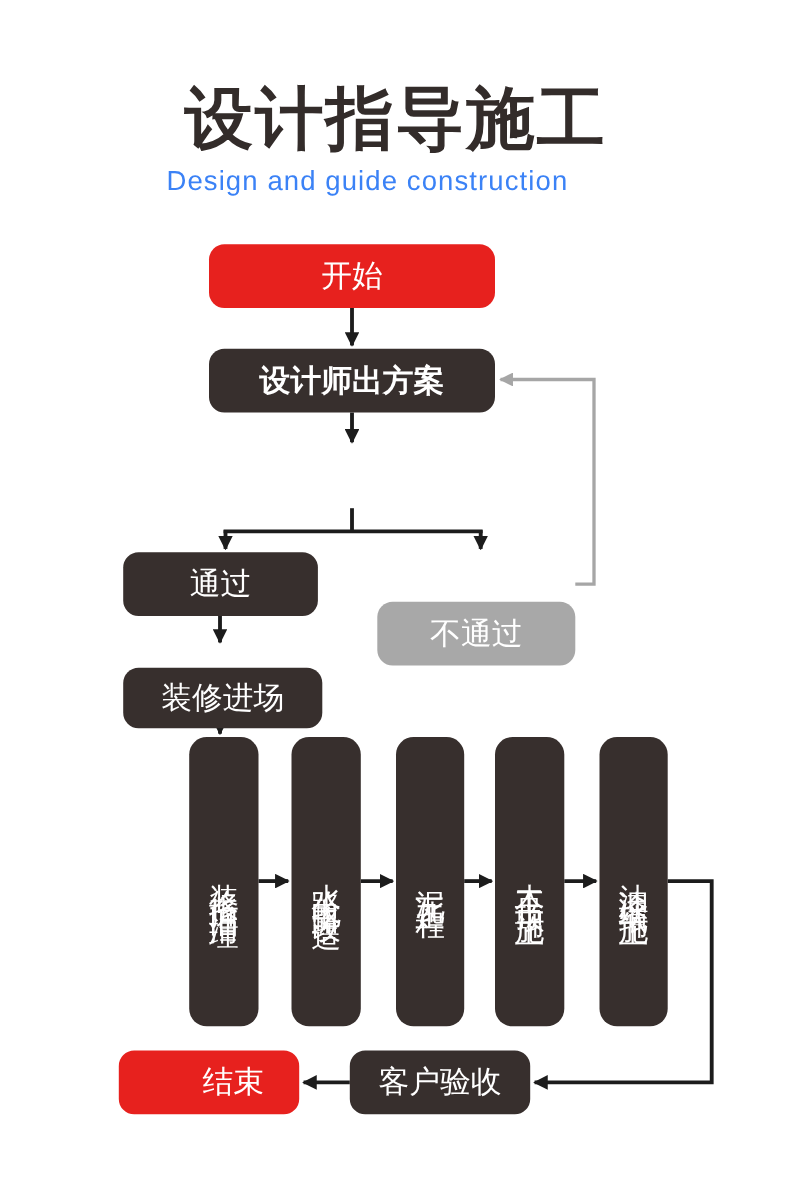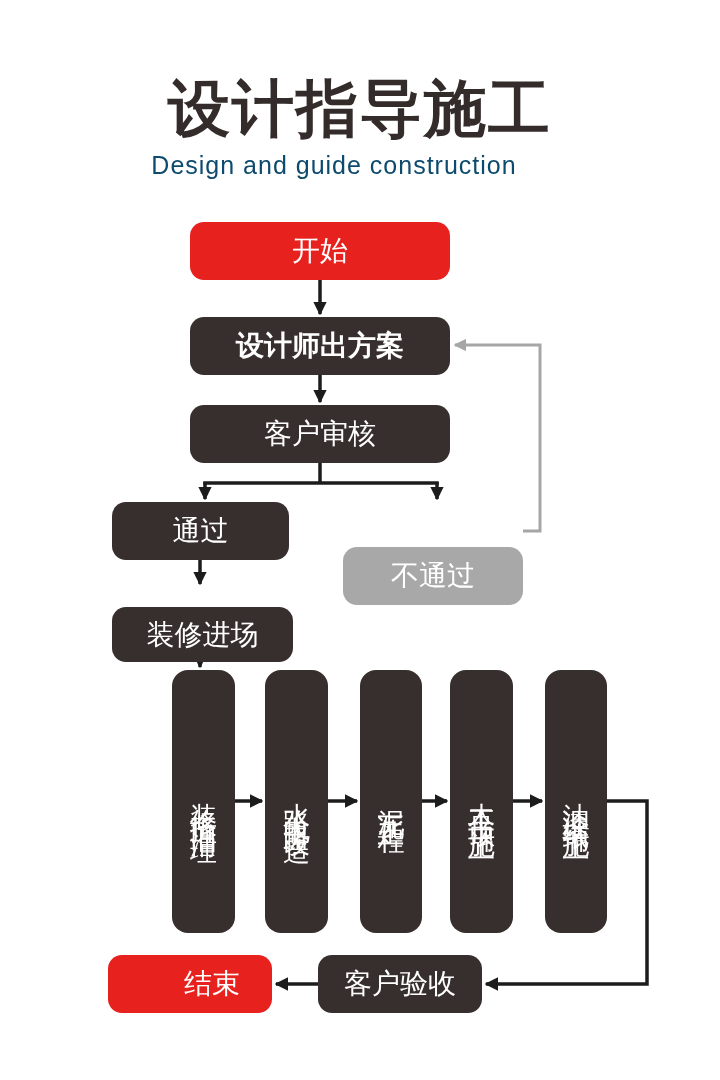--- a/index.html
+++ b/index.html
@@ -32,21 +32,21 @@
   }
   .subtitle {
     position: absolute;
     top: 151px;
     left: 0;
     width: 668px;
     margin: 0;
     text-align: center;
     font-size: 25px;
     font-weight: 400;
-    color: #0c4a6e;
+    color: #3b82f6;
     letter-spacing: 1px;
   }
   .node {
     position: absolute;
     display: flex;
     align-items: center;
     justify-content: center;
     color: #ffffff;
     font-size: 28px;
     font-weight: 500;
@@ -107,21 +107,20 @@
     </g>
     <g fill="none" stroke="#a6a6a6" stroke-width="3">
       <path d="M523 531 H540 V345 H455" marker-end="url(#mG)"></path>
     </g>
   </svg>
 
   <div class="node red" style="left:190px; top:222px; width:260px; height:58px;">开始</div>
 
   <div class="node dark" style="left:190px; top:317px; width:260px; height:58px;font-weight:bold;">设计师出方案</div>
 
-  <div class="node dark" style="left:190px; top:405px; width:260px; height:58px;">客户审核</div>
 
   <div class="node dark" style="left:112px; top:502px; width:177px; height:58px;">通过</div>
 
   <div class="node gray" style="left:343px; top:502px; width:180px; height:58px;margin-top:45px;">不通过</div>
 
   <div class="node dark" style="left:112px; top:607px; width:181px; height:55px;">装修进场</div>
 
   <div class="node dark vert" style="left:172px; top:670px; width:63px; height:263px;">装修拆旧清理</div>
 
   <div class="node dark vert" style="left:265px; top:670px; width:63px; height:263px;">水路电路改造</div>

